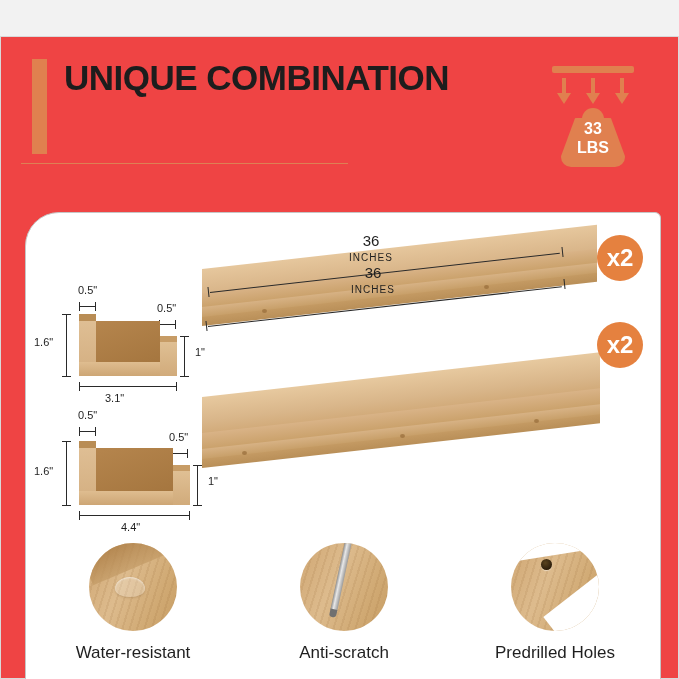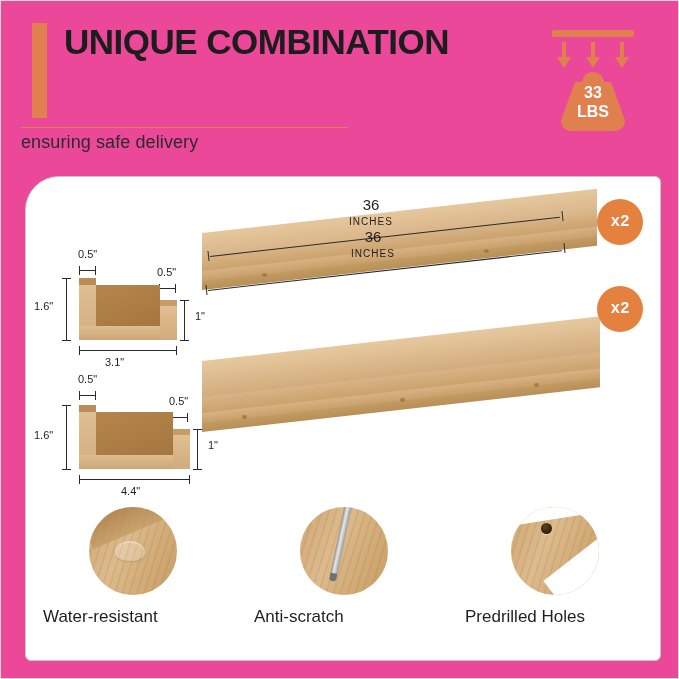--- a/index.html
+++ b/index.html
@@ -5,23 +5,24 @@
   html,body{margin:0;padding:0;}
   body{
     width:679px;height:679px;
     background:#f2f2f2;
     font-family:"Liberation Sans", sans-serif;
     overflow:hidden;
     position:relative;
   }
   .page{
     position:absolute;inset:0;
-    background:#ec4899;
+    background:#ef4444;
     border:1px solid #d9d9d9;
     box-sizing:border-box;
+    margin-top:36px;
   }
 
   
   .header{position:absolute;left:0;top:0;width:679px;height:168px;}
   .accent-bar{
     position:absolute;left:31px;top:22px;
     width:15px;height:95px;
     background:#e0804f;
   }
   .title{
@@ -128,22 +129,22 @@
     line-height:15px;
   }
   .len-label small{display:block;font-size:10px;letter-spacing:1px;margin-top:2px;}
   .len-line{position:absolute;height:1px;background:#2a2a2a;transform-origin:left center;}
   .len-cap{position:absolute;width:1px;height:10px;background:#2a2a2a;}
 
   
   .badge-x2{
     position:absolute;width:46px;height:46px;border-radius:50%;
     background:#e5813f;
-    color:#fff;font-size:16px;font-weight:bold;
-    display:flex;align-items:center;justify-content:center;font-family:Liberation Mono, monospace;
+    color:#fff;font-size:24px;font-weight:bold;
+    display:flex;align-items:center;justify-content:center;
   }
 
   
   .features{position:absolute;left:0;top:330px;width:636px;height:150px;}
   .feature{position:absolute;width:180px;text-align:center;}
   .f1{left:17px;} .f2{left:228px;} .f3{left:439px;}
   .fcircle{
     position:absolute;left:46px;top:0;width:88px;height:88px;border-radius:50%;
     overflow:hidden;
     background:
@@ -178,39 +179,38 @@
   .fcircle.holes:before{
     content:"";position:absolute;left:-4px;top:-16px;width:120px;height:26px;
     background:#ffffff;transform:rotate(-9deg);
   }
   .fcircle.holes:after{
     content:"";position:absolute;right:-26px;bottom:-20px;width:70px;height:62px;
     background:#ffffff;transform:rotate(-38deg);
   }
   .flabel{
     position:absolute;left:0;top:100px;width:180px;
-    font-size:17px;color:#1f1f1f;text-align:left;
+    font-size:17px;color:#1f1f1f;text-align:center;
   }
 </style>
 </head>
 <body>
 
 <div class="page">
 
   <div class="header">
 
     <div class="accent-bar"></div>
 
     <div class="title">
       <span>UNIQUE COMBINATION</span>
     </div>
 
     <div class="divider"></div>
 
-    <div class="subtitle">ensuring safe delivery</div>
 
     <div class="weight-icon">
       <div class="wi-bar"></div>
       <div class="wi-arrow wi-a1">
           <i></i>
           <b></b>
         </div>
       <div class="wi-arrow wi-a2">
           <i></i>
           <b></b>

